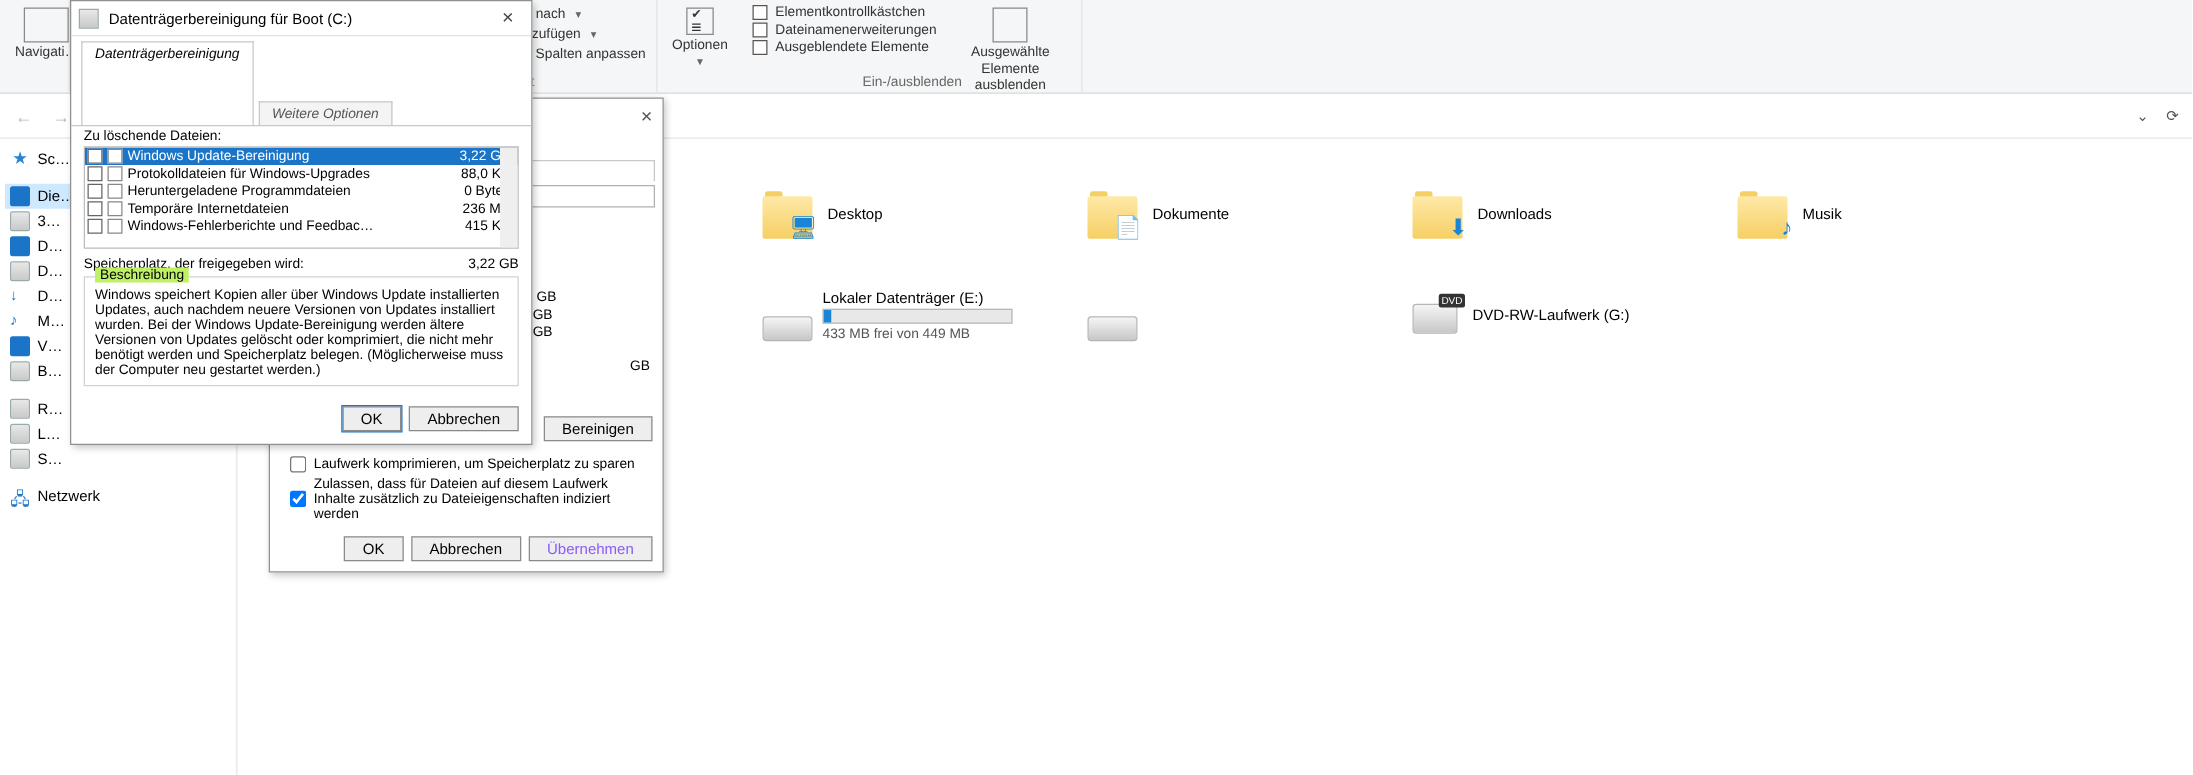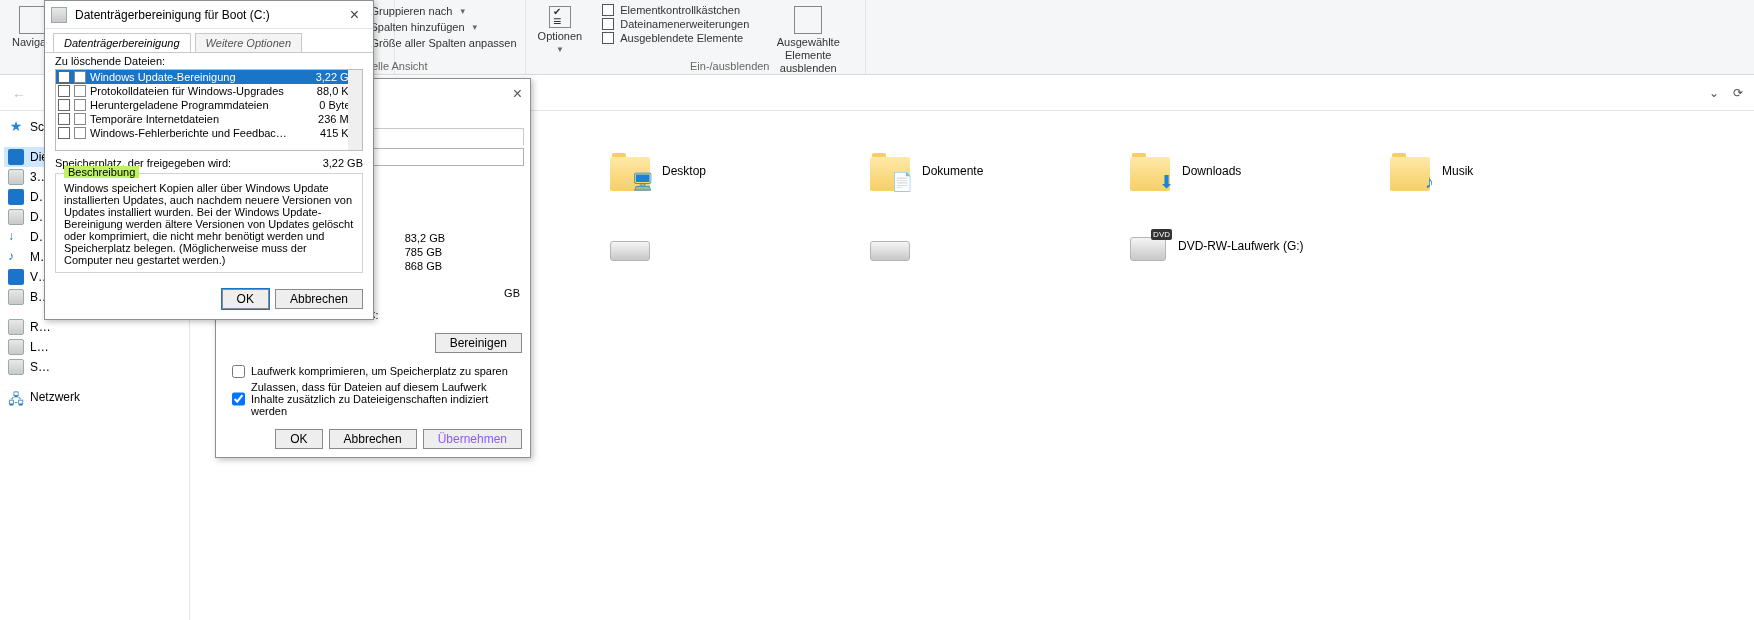--- a/index.html
+++ b/index.html
@@ -82,28 +82,28 @@
   .props td:first-child { text-align:left;}
   .props .btnrow { display:flex; justify-content:flex-end; gap:6px; padding:8px;}
   .win-btn { border:1px solid #8a8a8a; background:#eee; padding:2px 14px; font-size:12px; cursor:default;}
   .win-btn.primary { outline:1px solid #1a74c7;}
   .win-btn.disabled { color:#8b5cf6;}
   .props .checks { font-size:11px; padding:4px 16px; display:flex; flex-direction:column; gap:3px;}
   .props .checks label { display:flex; gap:6px;}
   .props .checks input { margin:0;}
 
   
-  .dc { position:absolute; left:44px; top:0; width:330px; background:#fff; border:1px solid #8f8f8f; box-shadow:2px 2px 6px rgba(0,0,0,.25); z-index:10; }
+  .dc { position:absolute; left:56px; top:0; width:370px; background:#fff; border:1px solid #8f8f8f; box-shadow:2px 2px 6px rgba(0,0,0,.25); z-index:10; }
   .dc .titlebar { height:28px; display:flex; align-items:center; gap:8px; padding:0 6px; border-bottom:1px solid #e3e3e3;}
   .dc .titlebar .ic { width:16px; height:16px; background:linear-gradient(#e8e8e8,#c9c9c9); border:1px solid #9aa;}
   .dc .titlebar .ttl { flex:1; font-size:12px;}
   .dc .titlebar .x { padding:0 8px; font-size:16px; color:#444; cursor:default;}
   .dc .dctabs { display:flex; gap:4px; padding:4px 8px 0 8px; font-size:11px; border-bottom:1px solid #c8c8c8;}
   .dc .dctab { border:1px solid #c8c8c8; border-bottom:none; padding:3px 10px; background:#fff;font-style:italic;}
-  .dc .dctab.inactive { background:#f4f4f4; color:#555;}
+  .dc .dctab.inactive { background:#f4f4f4; color:#555;margin-top:48px;}
   .dc .desc { display:flex; gap:8px; padding:6px 10px; font-size:11px;}
   .dc .desc .icn { width:28px; height:28px; background:linear-gradient(#e8e8e8,#c9c9c9); border:1px solid #9aa; border-radius:3px; flex:none;}
   .dc .section { padding:2px 10px; font-size:11px;}
   .dc .filelist { border:1px solid #bcbcbc; margin:2px 0; height:82px; overflow:hidden; font-size:11px; }
   .dc .filelist .row { display:flex; align-items:center; padding:1px 2px; gap:4px;}
   .dc .filelist .row .cb { width:12px; height:12px; border:1px solid #666; background:#fff; display:flex; align-items:center; justify-content:center; font-size:9px;}
   .dc .filelist .row .ic { width:12px; height:12px; border:1px solid #888; background:#fff;}
   .dc .filelist .row .nm { flex:1; white-space:nowrap; overflow:hidden; text-overflow:ellipsis;}
   .dc .filelist .row .sz { width:56px; text-align:right; padding-right:4px;}
   .dc .filelist .row.sel { background:#1a74c7; color:#fff;}
@@ -310,20 +310,27 @@
             <div class="body"></div>
             <div class="overlay" style="color:#1a84d6;">♪</div>
           </div>
         <span>Musik</span>
       </div>
     </div>
 
     <div class="drive-row" style="margin-left:400px;">
       <div class="drive">
         <div class="ic"></div>
+        <div class="col">
+          <span class="name">Lokaler Datenträger (E:)</span>
+          <div class="bar">
+              <div class="fill" style="width:4%;"></div>
+            </div>
+          <span class="sub">433 MB frei von 449 MB</span>
+        </div>
       </div>
       <div class="drive">
         <div class="ic"></div>
       </div>
       <div class="dvd">
         <div class="ic"></div>
         <span>DVD-RW-Laufwerk (G:)</span>
       </div>
     </div>
   </div>

